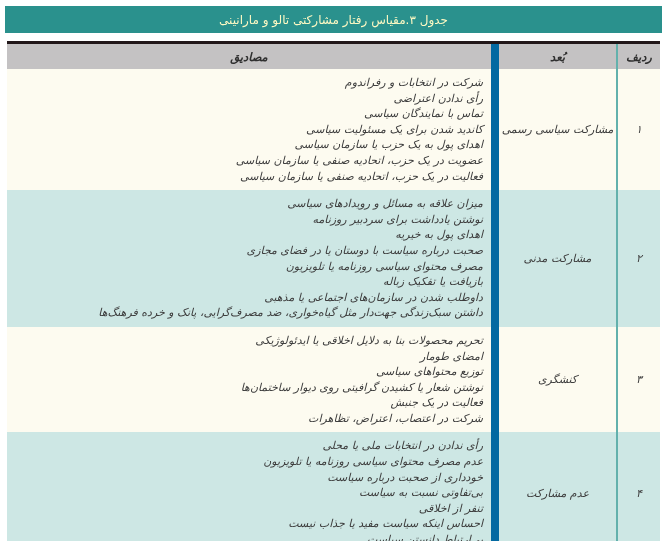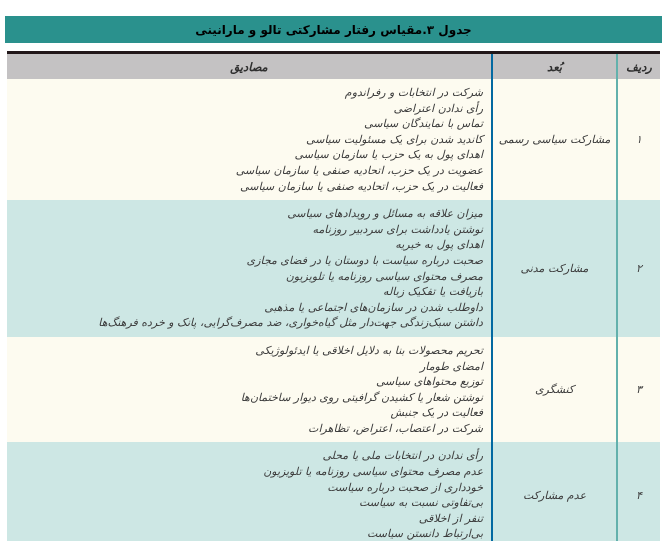--- a/index.html
+++ b/index.html
@@ -10,26 +10,26 @@
     direction: rtl;
   }
   .page {
     width: 667px;
     height: 541px;
     background: #ffffff;
     overflow: hidden;
   }
   
   .title-bar {
-    margin: 16px 5px 0 5px;
+    margin: 6px 5px 0 5px;
     height: 27px;
     background: #2a918d;
-    color: #000000;
+    color: #fef9c3;
     font-size: 12px;
-    font-weight: bold;
+    font-weight: normal;
     display: flex;
     align-items: center;
     justify-content: center;
     letter-spacing: 0.2px;
   }
   
   .table-wrap {
     margin: 8px 7px 0 7px;
     border-top: 3px solid #211719;
     border-bottom: 4px solid #211719;
@@ -49,21 +49,21 @@
     height: 25px;
     display: flex;
     align-items: center;
     justify-content: center;
     font-weight: bold;
     font-size: 11.5px;
     color: #2f2f2f;
   }
   .mid-col {
     border-right: 2px solid #63b1ac;
-    border-left: 2px solid #0369a1;
+    border-left: 8px solid #0369a1;
   }
   .bg-cream { background: #fdfbf0; }
   .bg-teal  { background: #cde7e4; }
   .num-cell, .dim-cell {
     display: flex;
     align-items: center;
     justify-content: center;
     text-align: center;
   }
   .dim-cell { padding: 4px 0; }
@@ -129,18 +129,19 @@
       </div>
 
       <div class="cell num-cell bg-teal">۴</div>
       <div class="cell dim-cell mid-col bg-teal">عدم مشارکت</div>
       <div class="cell ex-cell bg-teal">
         <div class="ex-line">رأی ندادن در انتخابات ملی یا محلی</div>
         <div class="ex-line">عدم مصرف محتوای سیاسی روزنامه یا تلویزیون</div>
         <div class="ex-line">خودداری از صحبت درباره سیاست</div>
         <div class="ex-line">بی‌تفاوتی نسبت به سیاست</div>
         <div class="ex-line">تنفر از اخلاقی</div>
+        <div class="ex-line">احساس اینکه سیاست مفید یا جذاب نیست</div>
         <div class="ex-line">بی‌ارتباط دانستن سیاست</div>
       </div>
 
     </div>
   </div>
 </div>
 
 </body></html>

